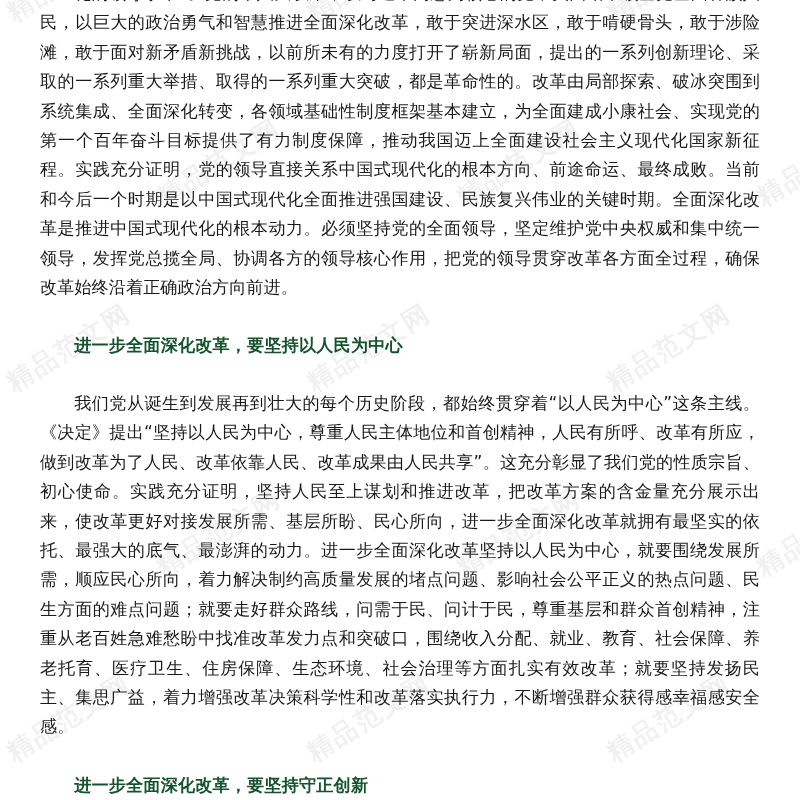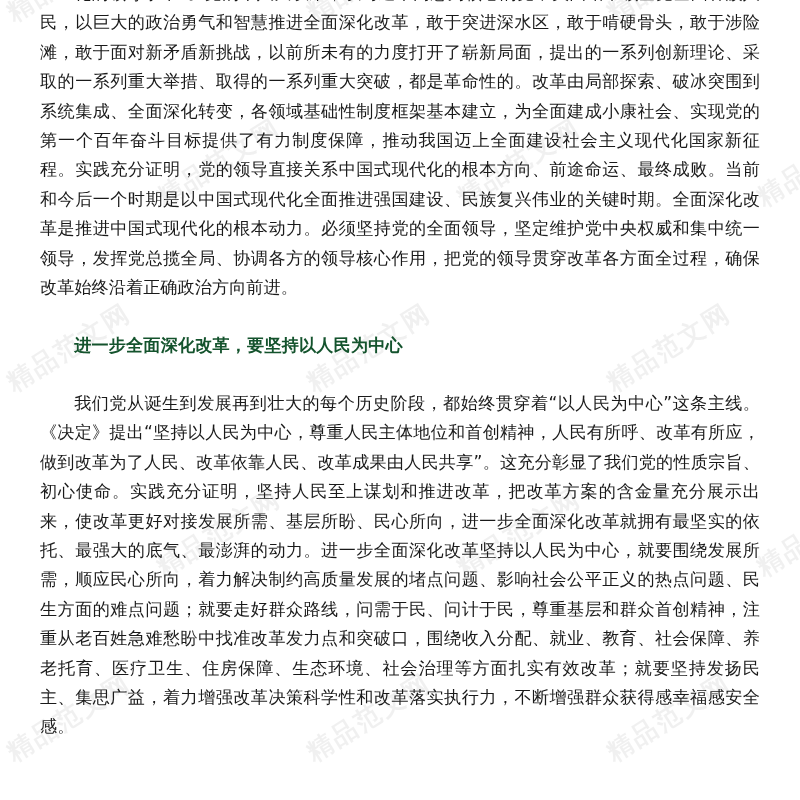--- a/index.html
+++ b/index.html
@@ -116,17 +116,18 @@
       <div class="gap-before-heading"></div>
 
       <h2 class="heading">进一步全面深化改革，要坚持以人民为中心</h2>
 
       <div class="gap-after-heading"></div>
 
       <p class="para">我们党从诞生到发展再到壮大的每个历史阶段，都始终贯穿着“以人民为中心”这条主线。《决定》提出“坚持以人民为中心，尊重人民主体地位和首创精神，人民有所呼、改革有所应，做到改革为了人民、改革依靠人民、改革成果由人民共享”。这充分彰显了我们党的性质宗旨、初心使命。实践充分证明，坚持人民至上谋划和推进改革，把改革方案的含金量充分展示出来，使改革更好对接发展所需、基层所盼、民心所向，进一步全面深化改革就拥有最坚实的依托、最强大的底气、最澎湃的动力。进一步全面深化改革坚持以人民为中心，就要围绕发展所需，顺应民心所向，着力解决制约高质量发展的堵点问题、影响社会公平正义的热点问题、民生方面的难点问题；就要走好群众路线，问需于民、问计于民，尊重基层和群众首创精神，注重从老百姓急难愁盼中找准改革发力点和突破口，围绕收入分配、就业、教育、社会保障、养老托育、医疗卫生、住房保障、生态环境、社会治理等方面扎实有效改革；就要坚持发扬民主、集思广益，着力增强改革决策科学性和改革落实执行力，不断增强群众获得感幸福感安全感。</p>
 
       <div class="gap-before-heading"></div>
 
+      <h2 class="heading">进一步全面深化改革，要坚持守正创新</h2>
 
     </div>
   </div>
 
 </div>
 
 </body></html>

